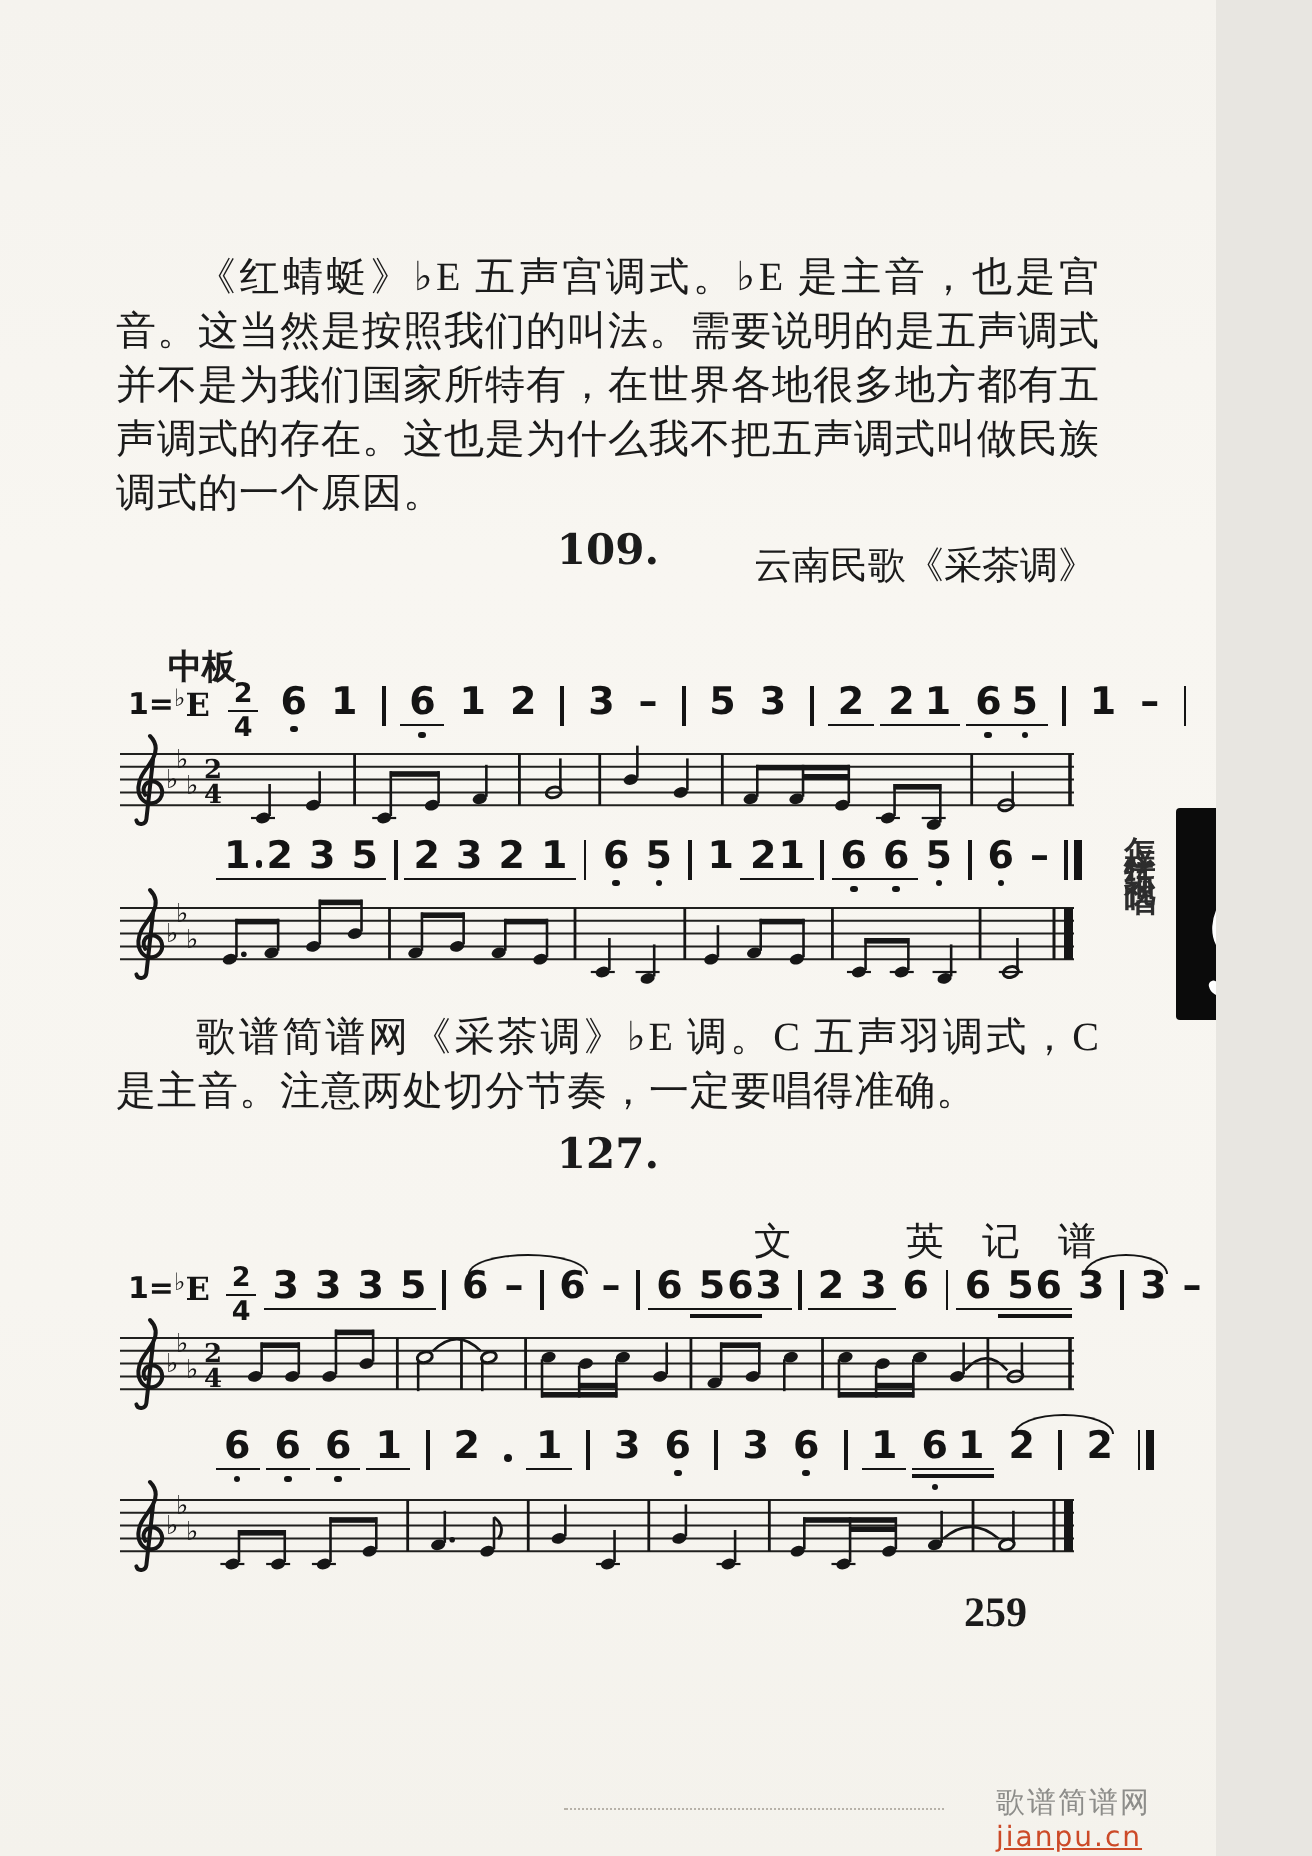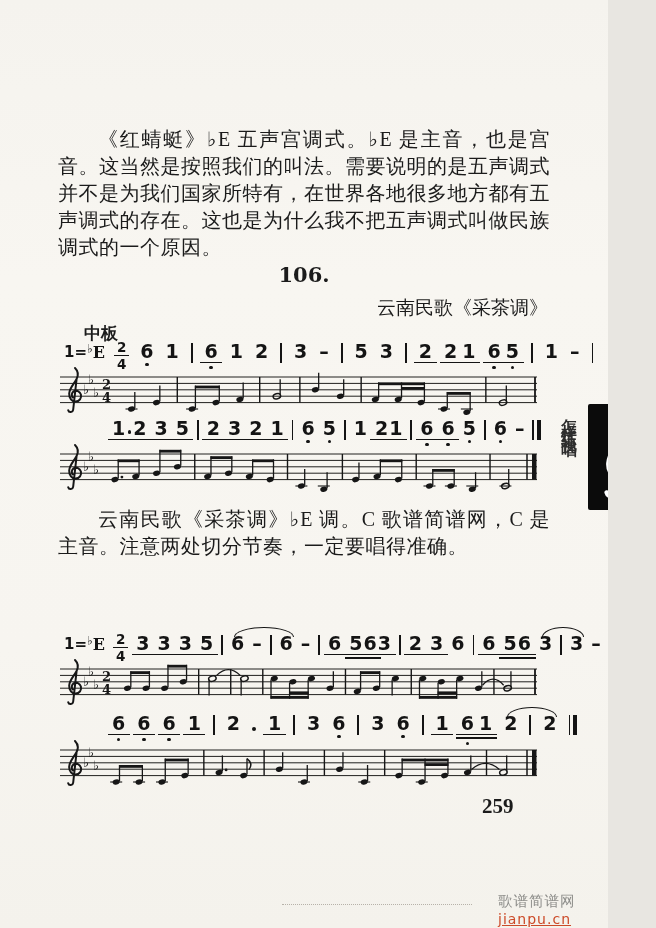--- a/index.html
+++ b/index.html
@@ -55,22 +55,22 @@
   .wm-red{color:#cc4a28;font-family:"DejaVu Sans",sans-serif;font-size:14px;text-decoration:underline;}
   .scanline{position:absolute;border-top:1.5px dotted #b7b2a9;}
 </style>
 </head>
 <body>
 
 <div class="page">
 
   <div class="para" style="top:126px;">《红蜻蜓》♭E 五声宫调式。♭E 是主音，也是宫音。这当然是按照我们的叫法。需要说明的是五声调式并不是为我们国家所特有，在世界各地很多地方都有五声调式的存在。这也是为什么我不把五声调式叫做民族调式的一个原因。</div>
 
-  <div class="heading" style="top:262px;">106.</div>
-  <div class="credit" style="top:296px;"><span>云南民歌《采茶调》</span><br></div>
+  <div class="heading" style="top:262px;">109.</div>
+  <div class="credit" style="top:272px;"><span>云南民歌《采茶调》</span><br></div>
   <div class="tempo" style="left:84px;top:322px;">中板</div>
 
   <div class="jp" style="left:64px;top:334px;">
       <span class="tk tk-key">
         <span class="key-pre">1=</span>
         <span class="key-flat">♭</span>
         <span class="key-note">E</span>
       </span>
       <span class="tk tk-ts">
         <span class="ts-a">2</span>
@@ -401,23 +401,24 @@
       <line x1="322.35683229813674" y1="37.400000000000006" x2="322.35683229813674" y2="21.400000000000006" stroke="#161616" stroke-width="1.3"></line>
       <line x1="343.75434782608704" y1="40.6" x2="343.75434782608704" y2="21.400000000000006" stroke="#161616" stroke-width="1.3"></line>
       <rect x="321.85683229813674" y="21.400000000000006" width="22.397515527950304" height="2.8" fill="#161616"></rect>
       <line x1="374.780745341615" y1="47" x2="374.780745341615" y2="31" stroke="#161616" stroke-width="1.3"></line>
       <line x1="396.1782608695653" y1="47" x2="396.1782608695653" y2="31" stroke="#161616" stroke-width="1.3"></line>
       <rect x="374.280745341615" y="31" width="22.397515527950304" height="2.8" fill="#161616"></rect>
       <line x1="469" y1="16" x2="469" y2="41.6" stroke="#161616" stroke-width="1.5"></line>
       <rect x="474" y="16" width="4.5" height="25.6" fill="#161616"></rect>
     </svg>
 
-  <div class="para" style="top:506px;">云南民歌《采茶调》♭E 调。C 歌谱简谱网，C 是主音。注意两处切分节奏，一定要唱得准确。</div>
-
-  <div class="credit" style="top:586px;"><br></div>
+  <div class="para" style="top:506px;">歌谱简谱网《采茶调》♭E 调。C 五声羽调式，C 是主音。注意两处切分节奏，一定要唱得准确。</div>
+
+  <div class="heading" style="top:564px;">127.</div>
+  <div class="credit" style="top:586px;"><br><span>文　　　英　记　谱</span></div>
 
   <div class="jp narrow" style="left:64px;top:626px;">
       <span class="tk tk-key">
         <span class="key-pre">1=</span>
         <span class="key-flat">♭</span>
         <span class="key-note">E</span>
       </span>
       <span class="tk tk-ts">
         <span class="ts-a">2</span>
         <span class="ts-b">4</span>

